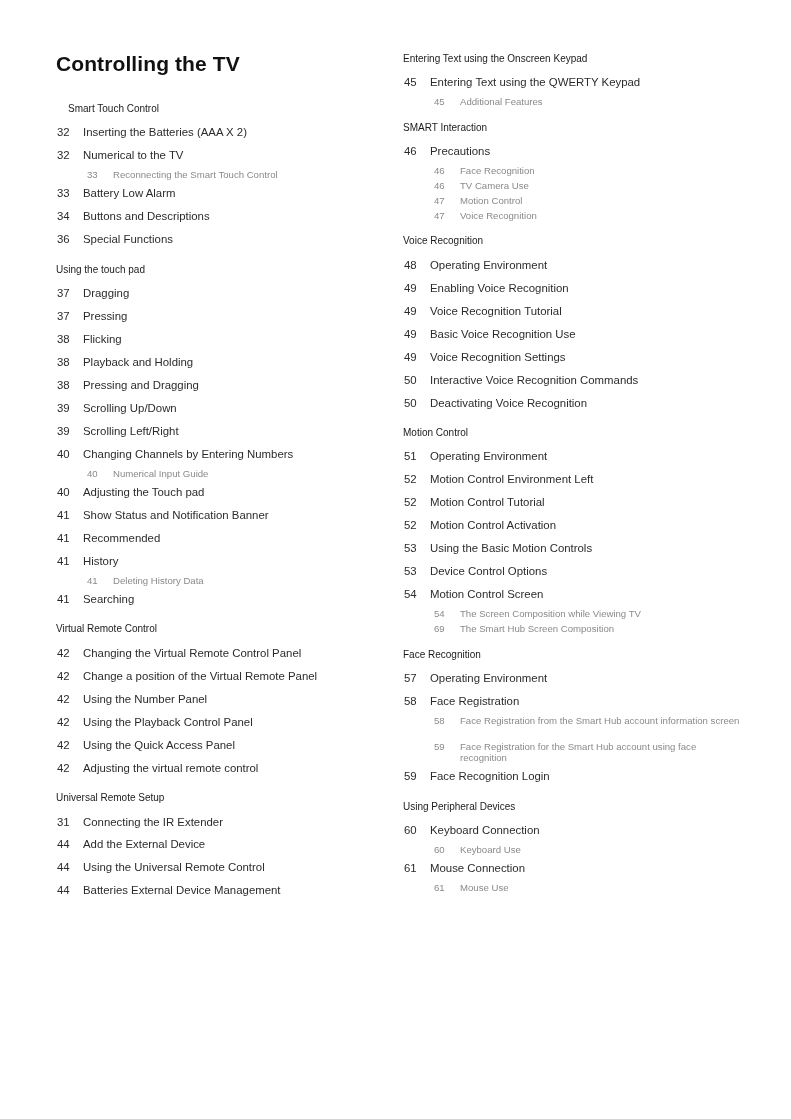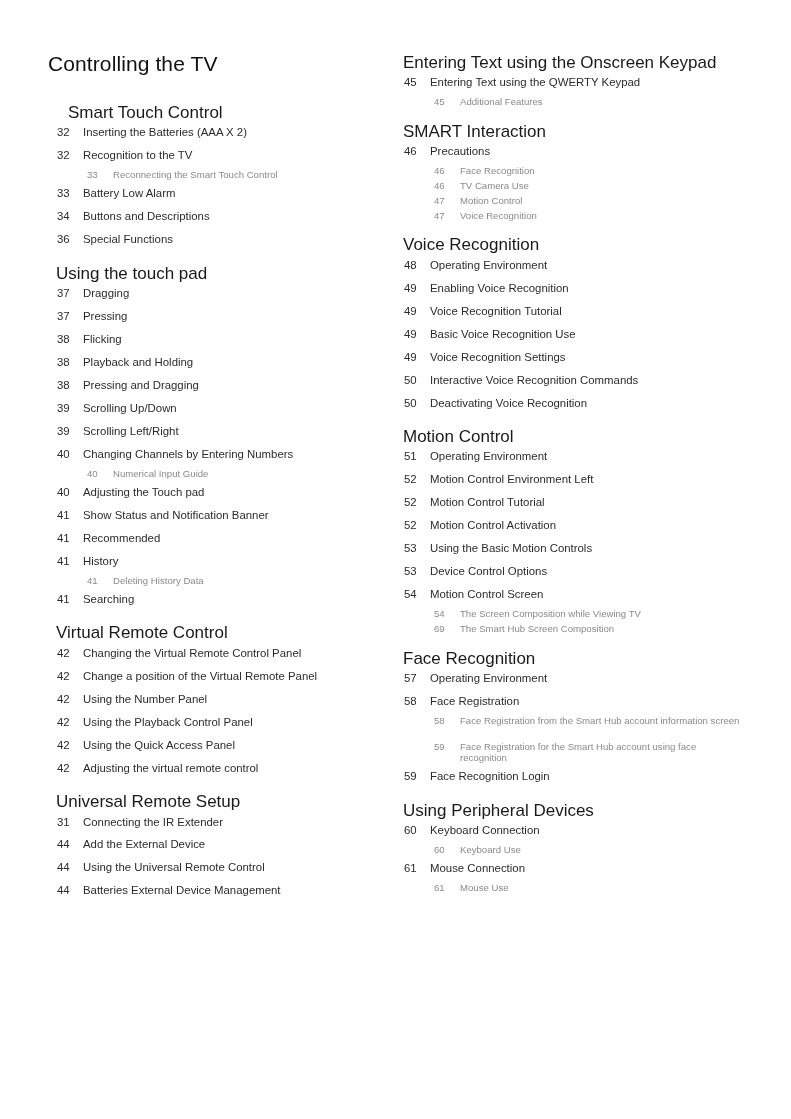--- a/index.html
+++ b/index.html
@@ -1,39 +1,39 @@
 <!DOCTYPE html>
 <html><head>
 <meta charset="utf-8">
 <style>
   html, body { margin: 0; padding: 0; background: #ffffff; }
   body { width: 791px; height: 1119px; position: relative; overflow: hidden;
          font-family: "Liberation Sans", "DejaVu Sans", sans-serif; color: #1a1a1a; }
-  .page-title { position: absolute; left: 48px; top: 52px; font-size: 21px; font-weight: normal; color: #111; letter-spacing: 0.1px; margin: 0; }
-  .sec { position: absolute; font-size: 17px; color: #1a1a1a; white-space: nowrap; }
+  .page-title { position: absolute; left: 56px; top: 52px; font-size: 21px; font-weight: bold; color: #111; letter-spacing: 0.1px; margin: 0; }
+  .sec { position: absolute; font-size: 10px; color: #1a1a1a; white-space: nowrap; }
   .it { position: absolute; font-size: 11.4px; color: #2b2b2b; white-space: nowrap; }
   .it .pg { position: absolute; left: 0; top: 0; }
   .it .lb { position: absolute; left: 26px; top: 0; }
   .sub { position: absolute; font-size: 9.6px; color: #8a8a8a; white-space: nowrap; }
   .sub .pg { position: absolute; left: 0; top: 0; }
   .sub .lb { position: absolute; left: 26px; top: 0; line-height: 11px; white-space: normal; width: 285px; }
 </style>
 </head>
 <body>
 
 <h1 class="page-title">Controlling the TV</h1>
 
 <div class="sec" style="left:68px;top:103px">Smart Touch Control</div>
 <div class="it" style="left:57px;top:126px">
     <span class="pg">32</span>
     <span class="lb">Inserting the Batteries (AAA X 2)</span>
   </div>
 <div class="it" style="left:57px;top:149px">
     <span class="pg">32</span>
-    <span class="lb">Recognition to the TV</span>
+    <span class="lb">Numerical to the TV</span>
   </div>
 <div class="sub" style="left:87px;top:169px">
     <span class="pg">33</span>
     <span class="lb">Reconnecting the Smart Touch Control</span>
   </div>
 <div class="it" style="left:57px;top:187px">
     <span class="pg">33</span>
     <span class="lb">Battery Low Alarm</span>
   </div>
 <div class="it" style="left:57px;top:210px">

